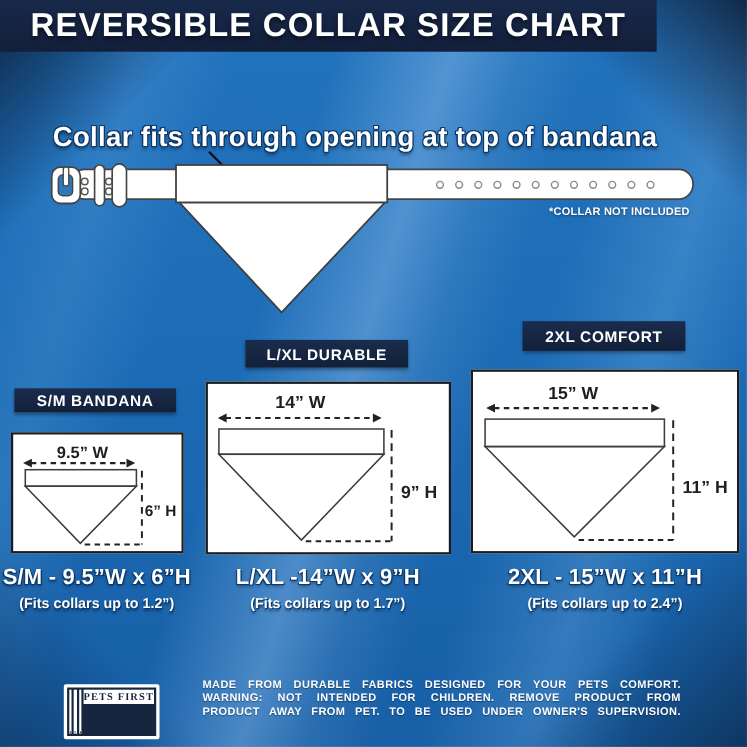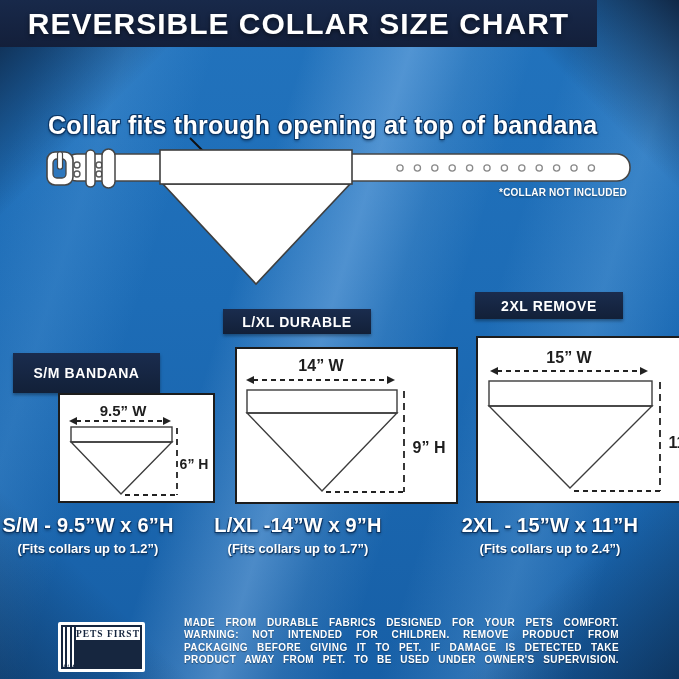--- a/index.html
+++ b/index.html
@@ -28,25 +28,25 @@
     letter-spacing:.3px;
     text-shadow:1px 1px 0 #0c3767,-1px 1px 0 #0c3767,1px -1px 0 #0c3767,-1px -1px 0 #0c3767,0 2px 3px rgba(4,25,50,.6);}
   .collar-note{left:429px; top:187px; width:198px; text-align:right;
     font-size:10px; font-weight:bold; color:#ffffff; letter-spacing:.2px;
     text-shadow:0 1px 2px rgba(0,0,0,.45);}
   
   .label-box{background:linear-gradient(180deg,#1a2c4e,#122038);
     color:#ffffff; font-weight:bold; font-size:14px; letter-spacing:.6px;
     display:flex; align-items:center; justify-content:center;
     box-shadow:0 2px 3px rgba(0,0,0,.35);}
-  .label-sm{left:13px; top:353px; width:147px; height:40px;}
+  .label-sm{left:13px; top:353px; width:147px; height:22px;}
   .label-lxl{left:223px; top:309px; width:148px; height:25px;}
   .label-2xl{left:475px; top:292px; width:148px; height:27px;}
   
-  .panel{background:#ffffff; border:2px solid #1c1c1c; box-sizing:border-box;margin-left:48px;}
+  .panel{background:#ffffff; border:2px solid #1c1c1c; box-sizing:border-box;}
   .panel-sm{left:10px; top:393px; width:157px; height:110px;}
   .panel-lxl{left:187px; top:347px; width:223px; height:157px;}
   .panel-2xl{left:428px; top:336px; width:244px; height:167px;}
   .panel svg{display:block; width:100%; height:100%;}
   .dim-text{font-family:"Liberation Sans",sans-serif; font-weight:600; fill:#1e1e1e;}
   
   .size-col{top:514px; width:260px; text-align:center; color:#ffffff;}
   .size-col .size-text{font-size:20px; font-weight:bold; letter-spacing:.2px;
     text-shadow:1px 1px 0 #0c3767,-1px 1px 0 #0c3767,0 2px 3px rgba(4,25,50,.6);}
   .size-col .fits-text{margin-top:4px; font-size:13px; font-weight:bold;
@@ -124,21 +124,21 @@
     <g>
       <polygon points="133,56 320,56 226,156" fill="#ffffff" stroke="#3f3f3f" stroke-width="1.6"></polygon>
       <rect x="130" y="22" width="192" height="34" fill="#ffffff" stroke="#3f3f3f" stroke-width="1.6"></rect>
     </g>
   </svg>
 
   <div class="abs collar-note">*COLLAR NOT INCLUDED</div>
 
   <div class="abs label-box label-sm">S/M BANDANA</div>
   <div class="abs label-box label-lxl">L/XL DURABLE</div>
-  <div class="abs label-box label-2xl">2XL REMOVE</div>
+  <div class="abs label-box label-2xl">2XL COMFORT</div>
 
   <div class="abs panel panel-sm">
     <svg viewBox="0 0 153 106">
       <text class="dim-text" x="63" y="21" font-size="15" text-anchor="middle">9.5” W</text>
       <g stroke="#222" fill="#222">
         <line x1="16" y1="26" x2="104" y2="26" stroke-width="2" stroke-dasharray="5 4" fill="none"></line>
         <polygon points="9,26 17,22 17,30" stroke="none"></polygon>
         <polygon points="111,26 103,22 103,30" stroke="none"></polygon>
       </g>
       <g fill="none" stroke="#3c3c3c" stroke-width="1.4">
@@ -223,17 +223,16 @@
           <path fill="#16263f" d="M5.5,28 C6,22 7.5,16.5 11.5,13 L11.5,7.5 L13.3,4 L14.9,7 L16.7,4.2 L17.9,7.8 C19.5,9 19.9,11 18.7,12.6 C20.5,17 21.1,22.5 21.3,28 Z"></path>
         </svg>
       </div>
     </div>
     <div class="logo-wordmark">PETS FIRST</div>
   </div>
 
   <div class="abs warning">
     <div class="warn-line">MADE FROM DURABLE FABRICS DESIGNED FOR YOUR PETS COMFORT.</div>
     <div class="warn-line">WARNING: NOT INTENDED FOR CHILDREN. REMOVE PRODUCT FROM</div>
-    <div class="warn-line">PACKAGING BEFORE GIVING IT TO PET. IF DAMAGE IS DETECTED TAKE</div>
     <div class="warn-line">PRODUCT AWAY FROM PET. TO BE USED UNDER OWNER'S SUPERVISION.</div>
   </div>
 
 </div>
 
 </body></html>

